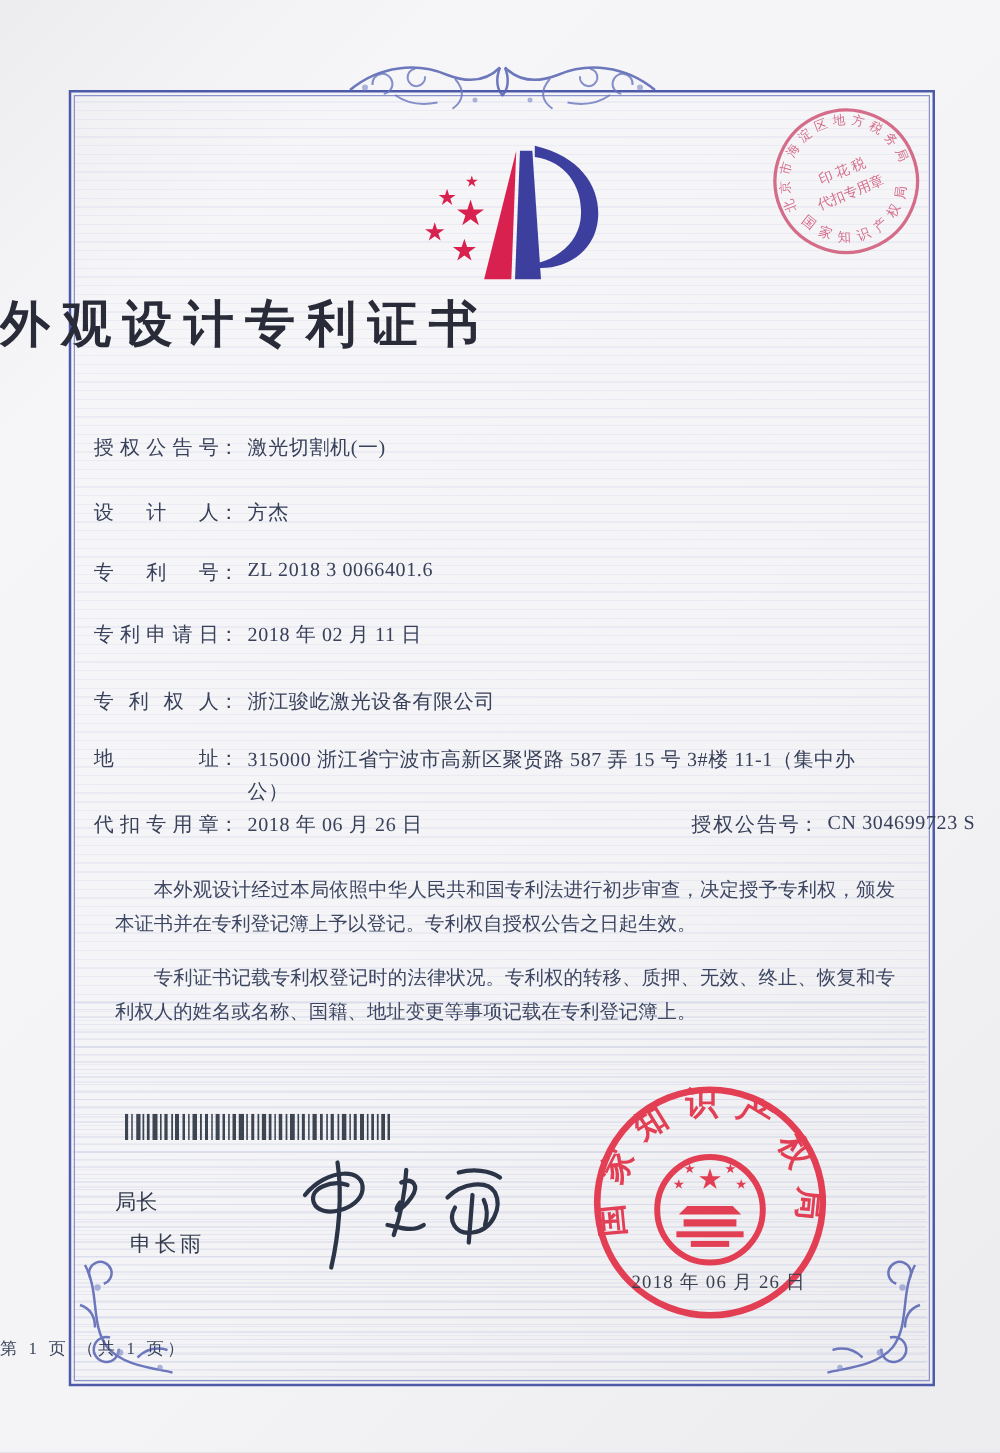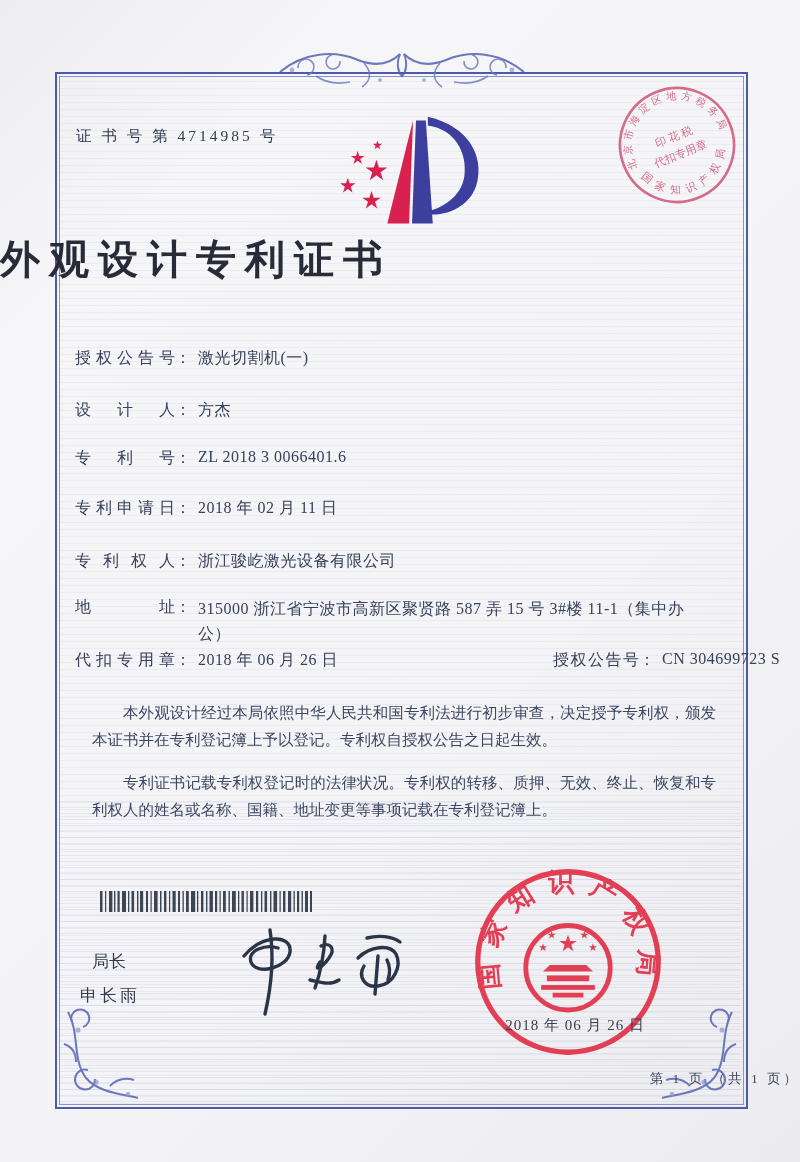--- a/index.html
+++ b/index.html
@@ -26,27 +26,27 @@
   .fvalue{display:inline-block;margin-left:7px;vertical-align:top;letter-spacing:0.5px;}
   .fvalue-wrap{white-space:normal;width:488px;line-height:1.55;}
   .grant-no-pair{position:absolute;left:478px;top:0;}
   .grant-no-pair .flabel{width:86px;}
   .body-text{position:absolute;left:75px;top:683px;width:658px;font-size:15.5px;
     line-height:1.72;text-align:justify;color:#3d4662;}
   .body-text p{margin:17px;text-indent:2em;}
   .barcode{position:absolute;left:100px;top:891px;width:212px;height:21px;}
   .sig-title{position:absolute;left:92px;top:950px;font-size:17px;color:#333b4e;
     font-family:"Liberation Sans","DejaVu Sans",sans-serif;}
-  .sig-name{position:absolute;left:80px;top:984px;font-size:17px;letter-spacing:3px;color:#333b4e;
+  .sig-name{position:absolute;left:104px;top:984px;font-size:17px;letter-spacing:3px;color:#333b4e;
     font-family:Liberation Serif, serif;}
   .sig-hand{position:absolute;left:218px;top:922px;width:205px;height:100px;}
   .office-seal{position:absolute;left:472px;top:866px;width:192px;height:192px;opacity:0.93;}
   .seal-date{position:absolute;left:487px;top:1016px;width:176px;text-align:center;
     font-size:15px;letter-spacing:1px;color:#3a3f4e;}
-  .page-footer{position:absolute;left:0;top:1070px;width:800px;text-align:right;
+  .page-footer{position:absolute;left:0;top:1070px;width:800px;text-align:left;
     font-size:13.5px;letter-spacing:3px;color:#3d475e;}
   .flourish{position:absolute;left:276px;top:42px;width:252px;height:58px;}
   .corner{position:absolute;width:84px;height:96px;}
   .corner-left{left:58px;top:1008px;}
   .corner-right{right:58px;top:1008px;transform:scaleX(-1);}
   .stamp-text{font-family:"Liberation Serif","DejaVu Serif",serif;}
 </style>
 </head>
 <body>
 
@@ -103,21 +103,20 @@
       <path d="M52,78 q10,-10 24,-6"></path>
       <path d="M6,36 q12,4 12,18"></path>
     </g>
     <g fill="#8b96cd" opacity="0.7">
       <circle cx="20" cy="22" r="2.6"></circle>
         <circle cx="38" cy="74" r="2.6"></circle>
         <circle cx="70" cy="86" r="2.2"></circle>
     </g>
   </svg>
 
-  <div class="cert-no">证 书 号 第 4714985 号</div>
 
   <svg class="logo" viewBox="0 0 170 120">
     <defs>
       <polygon id="star-a" points="0,-10 2.25,-3.09 9.51,-3.09 3.63,1.18 5.88,8.09 0,3.8 -5.88,8.09 -3.63,1.18 -9.51,-3.09 -2.25,-3.09"></polygon>
     </defs>
     <g fill="#d8214f">
       <use href="#star-a" transform="translate(48,33) scale(0.5)"></use>
       <use href="#star-a" transform="translate(28,46) scale(0.72)"></use>
       <use href="#star-a" transform="translate(47,59) scale(1.15)"></use>
       <use href="#star-a" transform="translate(18,74) scale(0.82)"></use>

